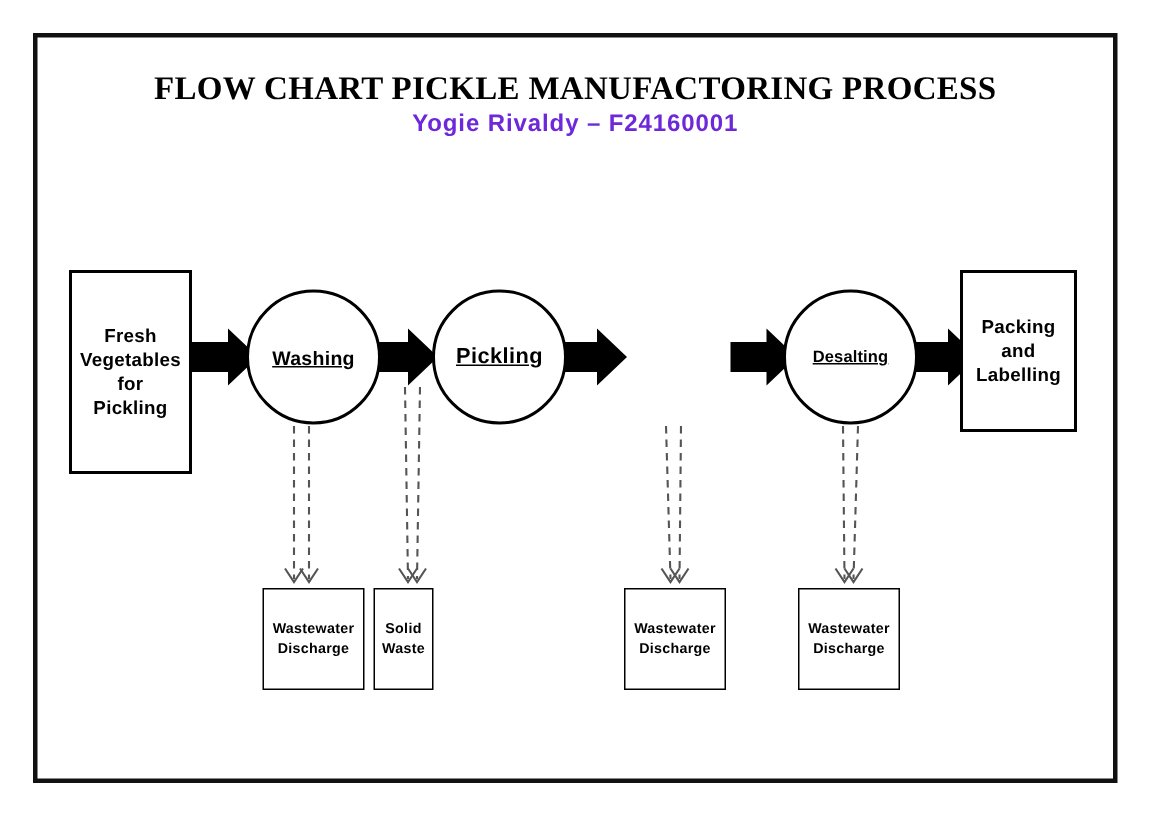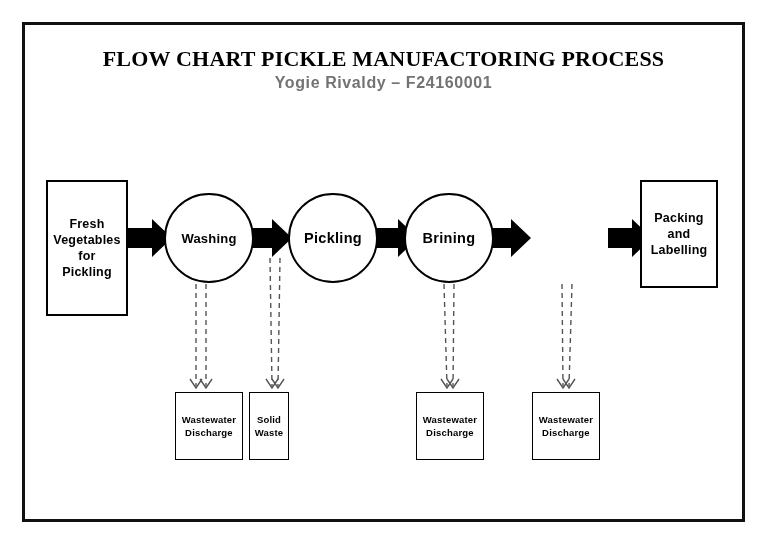--- a/index.html
+++ b/index.html
@@ -13,32 +13,32 @@
                border:3px solid #111;box-sizing:border-box;background:#fff;}
   #outer-frame::after{content:"";position:absolute;left:2px;top:2px;right:2px;bottom:2px;
                border:1px solid #ffffff;pointer-events:none;}
 
   
   #title-main{position:absolute;left:22px;top:46px;width:723px;text-align:center;
        font-family:"Liberation Serif",serif;font-weight:bold;font-size:22px;
        letter-spacing:.2px;color:#000;white-space:nowrap;}
   #title-sub{position:absolute;left:22px;top:74px;width:723px;text-align:center;
        font-family:"Liberation Sans",sans-serif;font-weight:bold;font-size:16px;
-       letter-spacing:.6px;color:#737373;white-space:nowrap;}
+       letter-spacing:.6px;color:#6d28d9;white-space:nowrap;}
 
   
   .rect-node{position:absolute;border:2px solid #000;background:#fff;
        display:flex;align-items:center;justify-content:center;text-align:center;
        box-sizing:border-box;}
   .rect-node .lbl{font-weight:bold;font-size:12.5px;line-height:16px;color:#000;
        font-family:"Liberation Sans",sans-serif;letter-spacing:.2px;}
 
   .circle-node{position:absolute;border:2.5px solid #000;background:#fff;
        border-radius:50%;display:flex;align-items:center;justify-content:center;
-       box-sizing:border-box;}
+       box-sizing:border-box;text-decoration:underline;}
   .circle-node .lbl{font-weight:bold;color:#000;text-align:center;
        font-family:"Liberation Sans",sans-serif;}
   .c-strong .lbl{font-size:13px;letter-spacing:.2px;}
   .c-light  .lbl{font-size:14.5px;font-weight:bold;letter-spacing:.3px;}
   .c-small  .lbl{font-size:11px;letter-spacing:.1px;}
 
   .waste-node{position:absolute;border:1.5px solid #000;background:#fff;
        display:flex;align-items:center;justify-content:center;text-align:center;
        box-sizing:border-box;}
   .waste-node .lbl{font-weight:bold;font-size:9.5px;line-height:13px;color:#000;
@@ -113,24 +113,24 @@
   </div>
 
   <div class="circle-node c-strong" style="left:164px;top:193px;width:90px;height:90px;">
     <span class="lbl">Washing</span>
   </div>
 
   <div class="circle-node c-light" style="left:288px;top:193px;width:90px;height:90px;">
     <span class="lbl">Pickling</span>
   </div>
 
-  <div class="circle-node c-light" style="left:404px;top:193px;width:90px;height:90px;">
-    <span class="lbl">Brining</span>
+
+  <div class="circle-node c-small" style="left:522px;top:193px;width:90px;height:90px;">
+    <span class="lbl">Desalting</span>
   </div>
-
 
   <div class="rect-node" style="left:640px;top:180px;width:78px;height:108px;">
     <span class="lbl">Packing<br>and<br>Labelling</span>
   </div>
 
   <div class="waste-node" style="left:175px;top:392px;width:68px;height:68px;">
     <span class="lbl">Wastewater<br>Discharge</span>
   </div>
 
   <div class="waste-node" style="left:249px;top:392px;width:40px;height:68px;">

